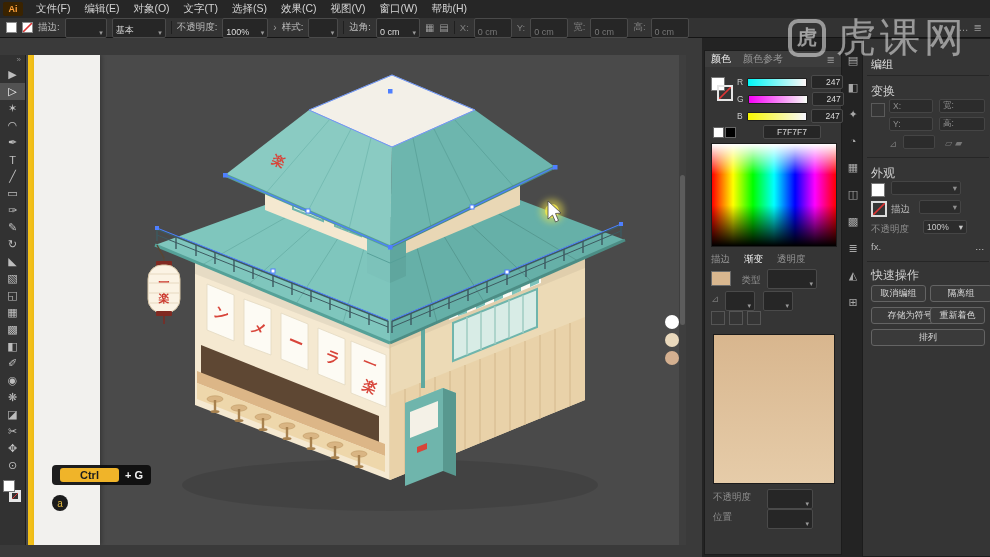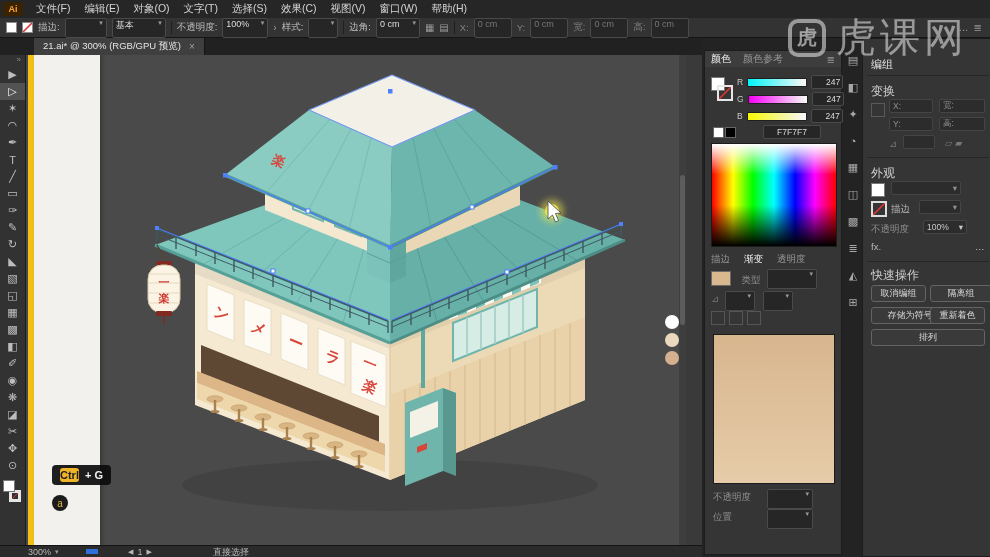--- a/index.html
+++ b/index.html
@@ -20,21 +20,21 @@
   .mb-search{color:#b5b5b5;font-size:10px;}
   .winbtn{color:#cfcfcf;font-size:10px;width:14px;text-align:center;}
 
   
   .controlbar{position:absolute;left:0;top:18px;width:990px;height:20px;background:#333333;
               border-bottom:1px solid #151515;display:flex;align-items:center;gap:5px;padding-left:6px;box-sizing:border-box;font-size:9.5px;}
   .chip{width:11px;height:11px;background:#fff;border:1px solid #8a8a8a;box-sizing:border-box;}
   .chip.slash{background:linear-gradient(135deg,#fff 42%,#d33 46%,#d33 54%,#fff 58%);}
   .cl{color:#bfbfbf;white-space:nowrap;}
   .cl.dim{color:#7f7f7f;}
-  .fld{display:inline-flex;align-items:flex-start;justify-content:space-between;background:#262626;border:1px solid #4a4a4a;
+  .fld{display:inline-flex;align-items:flex-end;justify-content:space-between;background:#262626;border:1px solid #4a4a4a;
        height:20px;border-radius:2px;padding:0 3px;font-size:9px;color:#ddd;box-sizing:border-box;white-space:nowrap;}
   .fld .car{color:#9a9a9a;font-size:7px;margin-left:3px;}
   .fld.dimf{color:#777;}
   .vsep{width:1px;height:13px;background:#1f1f1f;}
   .cbicon{color:#9a9a9a;font-size:10px;}
 
   
   .tabbar{position:absolute;left:0;top:38px;width:990px;height:17px;background:#212121;}
   .doctab{position:absolute;left:34px;top:0;height:17px;background:#3f3f3f;display:flex;align-items:center;
           padding:0 9px;font-size:9.5px;color:#e3e3e3;border-right:1px solid #141414;white-space:nowrap;}
@@ -96,21 +96,21 @@
   .plabel{position:absolute;font-size:9.5px;color:#8f8f8f;white-space:nowrap;}
   .pval{position:absolute;font-size:9.5px;color:#c9c9c9;white-space:nowrap;}
 
   
   .watermark{position:absolute;left:788px;top:10px;display:flex;align-items:center;gap:10px;z-index:60;pointer-events:none;}
   .wm-logo{width:38px;height:38px;border:4px solid rgba(255,255,255,0.5);border-radius:10px;display:flex;align-items:center;
            justify-content:center;font-size:20px;font-weight:bold;color:rgba(255,255,255,0.55);box-sizing:border-box;}
   .wm-text{font-size:40px;font-weight:normal;color:rgba(255,255,255,0.5);letter-spacing:4px;}
   .keybadge{position:absolute;left:52px;top:465px;background:rgba(12,12,12,0.92);border-radius:4px;display:flex;align-items:center;
             gap:6px;padding:3px 8px;z-index:55;}
-  .keycap{background:var(--keycap,#f0b429);color:#1d1d1d;border-radius:3px;padding:1px 0;font-size:11px;font-weight:bold;}
+  .keycap{background:var(--keycap,#f0b429);color:#1d1d1d;border-radius:3px;padding:1px 20px;font-size:11px;font-weight:bold;}
   .keysuffix{color:#f2f2f2;font-size:11px;font-weight:bold;}
   .bubble{position:absolute;left:52px;top:495px;width:16px;height:16px;border-radius:50%;background:#1c1c1c;color:#e0b73f;
           font-size:10px;display:flex;align-items:center;justify-content:center;z-index:55;}
 </style>
 </head>
 <body>
 
 <div class="app">
 
   <div class="menubar">
@@ -173,26 +173,20 @@
       </span>
     <span class="cl dim">高:</span>
     <span class="fld dimf" style="width:38px">
         <span>0 cm</span>
       </span>
     <span style="flex:1"></span>
     <span class="cbicon">…</span>
     <span class="cbicon" style="margin-right:8px">≣</span>
   </div>
 
-  <div class="tabbar">
-    <div class="doctab">
-      <span>21.ai* @ 300% (RGB/GPU 预览)</span>
-      <span class="tabclose">×</span>
-    </div>
-  </div>
 
   <div class="toolbar">
     <div class="tb-collapse">»</div>
     <div class="tool">▶</div>
     <div class="tool active">▷</div>
     <div class="tool">✶</div>
     <div class="tool">◠</div>
     <div class="tool">✒</div>
     <div class="tool">T</div>
     <div class="tool">╱</div>
@@ -507,35 +501,20 @@
 
     <div class="cdot" style="left: 639px; top: 260px; background: rgb(255, 255, 255);"></div>
     <div class="cdot" style="left: 639px; top: 278px; background: rgb(234, 217, 189);"></div>
     <div class="cdot" style="left: 639px; top: 296px; background: rgb(212, 176, 144);"></div>
 
     <div class="vscroll">
         <div class="vthumb"></div>
       </div>
   </div>
 
-  <div class="statusbar">
-    <div class="sb" style="left:28px">
-      <span>300%</span>
-        <span class="car">▾</span>
-    </div>
-    <div class="sb-blue"></div>
-    <div class="sb" style="left:128px">
-      <span style="font-size:7px">◀</span>
-      <span>1</span>
-      <span style="font-size:7px">▶</span>
-    </div>
-    <div class="sb" style="left:213px">
-      <span>直接选择</span>
-    </div>
-  </div>
 
   <div class="rightpane">
 
     <div class="panel" style="left:2px;top:12px;width:138px;height:505px">
       <div class="phead">
         <span class="ptab-active">颜色</span>
         <span class="ptab">颜色参考</span>
         <span class="pmenu">≣</span>
       </div>
       <div class="abs" style="left:6px;top:26px;width:12px;height:12px;background:#fff;border:1px solid #777"></div>

